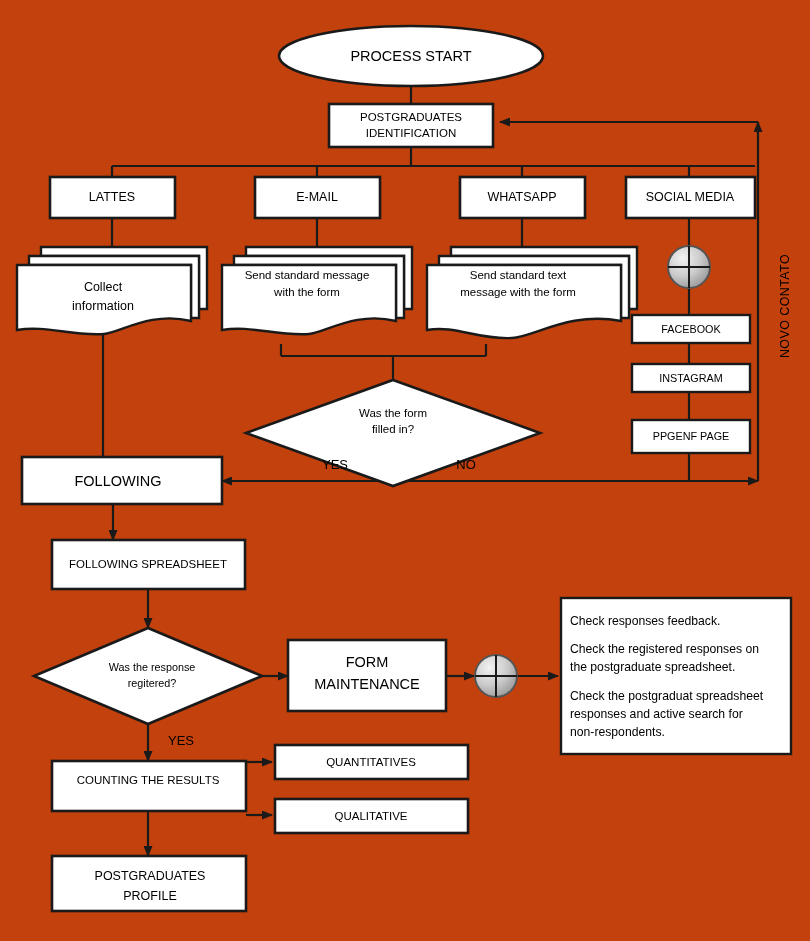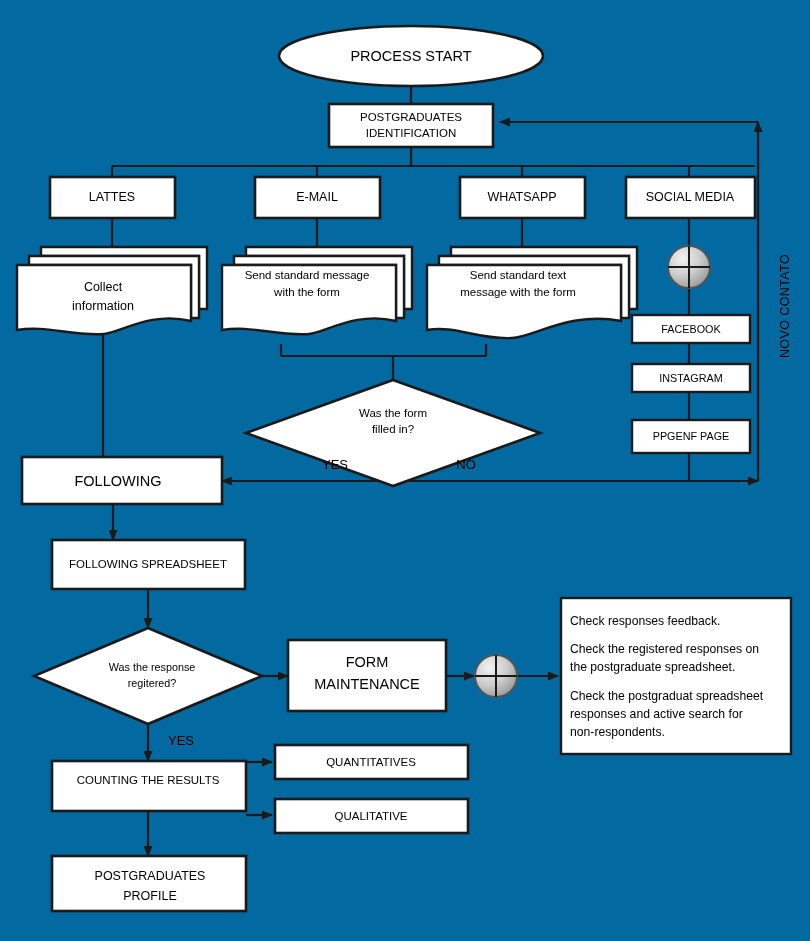--- a/index.html
+++ b/index.html
@@ -1,21 +1,21 @@
 <!DOCTYPE html>
 <html><head>
 <meta charset="utf-8">
 <title>Postgraduates Research Process Flowchart</title>
 <style>
   html,body{margin:0;padding:0;background:#ffffff;}
   body{
     font-family:"Liberation Sans","DejaVu Sans",sans-serif;
     width:810px;height:941px;overflow:hidden;
   }
-  #flow-root{position:relative;width:810px;height:941px;background:#0369a1;}
+  #flow-root{position:relative;width:810px;height:941px;background:#c2410c;}
   svg#flow-svg{position:absolute;top:0;left:0;width:810px;height:941px;display:block;}
   .shape-fill{fill:#ffffff;}
   .shape-stroke{stroke:#1a1a1a;}
   .node-label{
     font-family:"Liberation Sans","DejaVu Sans",sans-serif;
     fill:#000000;
     text-anchor:middle;
     dominant-baseline:middle;
   }
   .label-lg{font-size:14.5px;}

